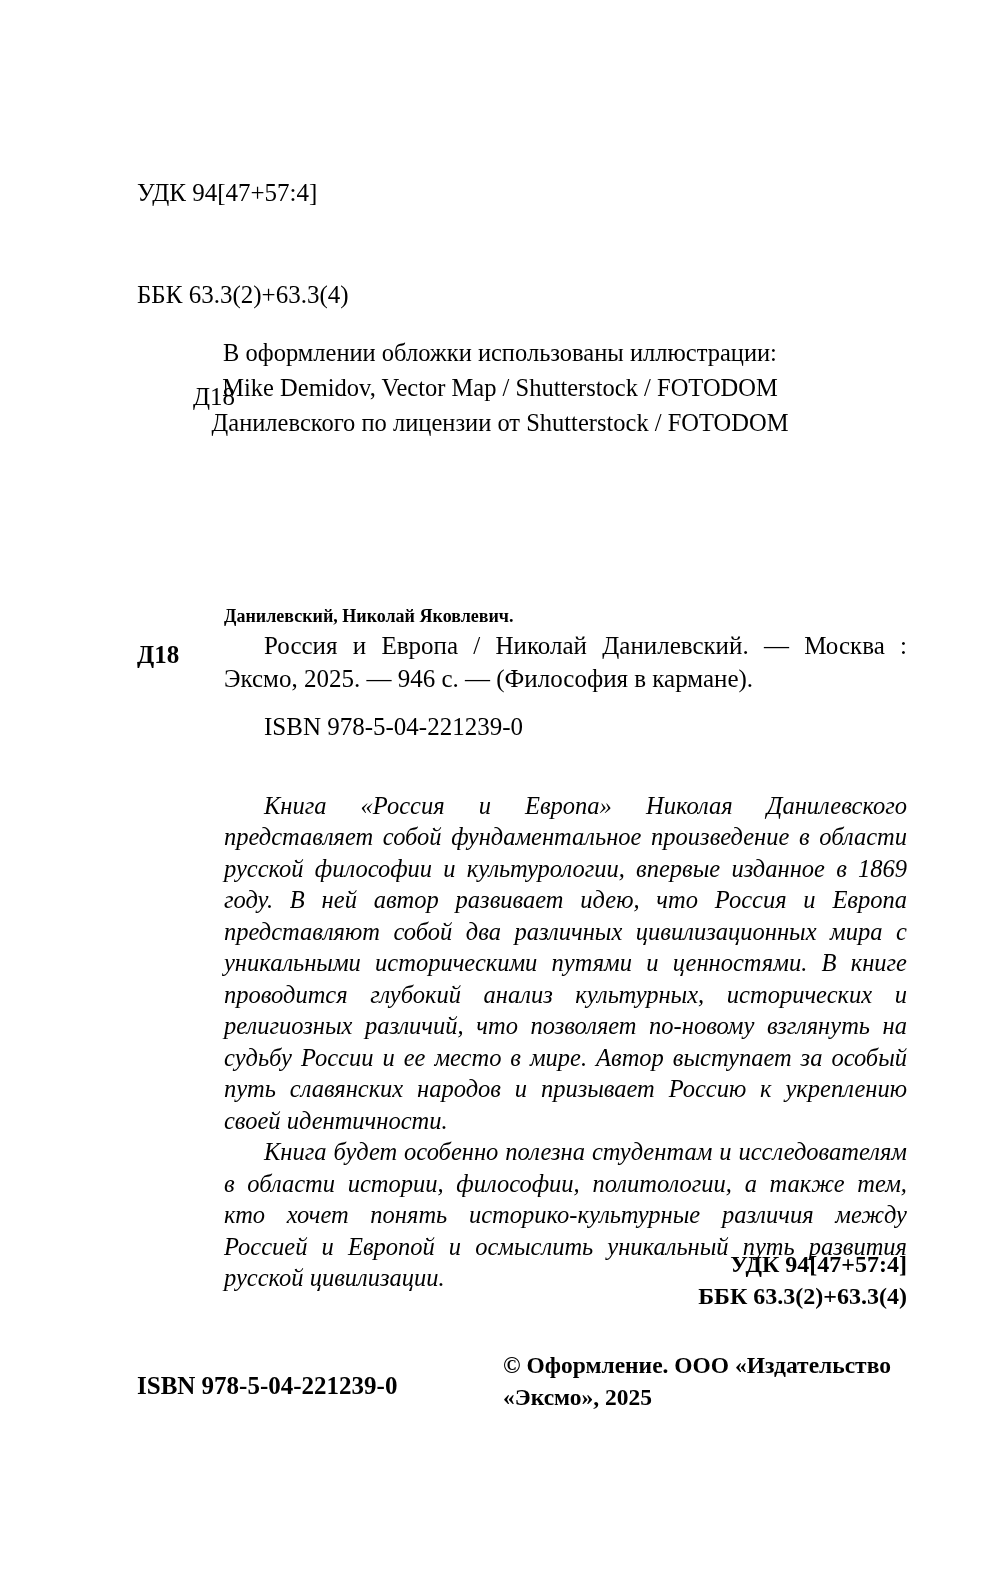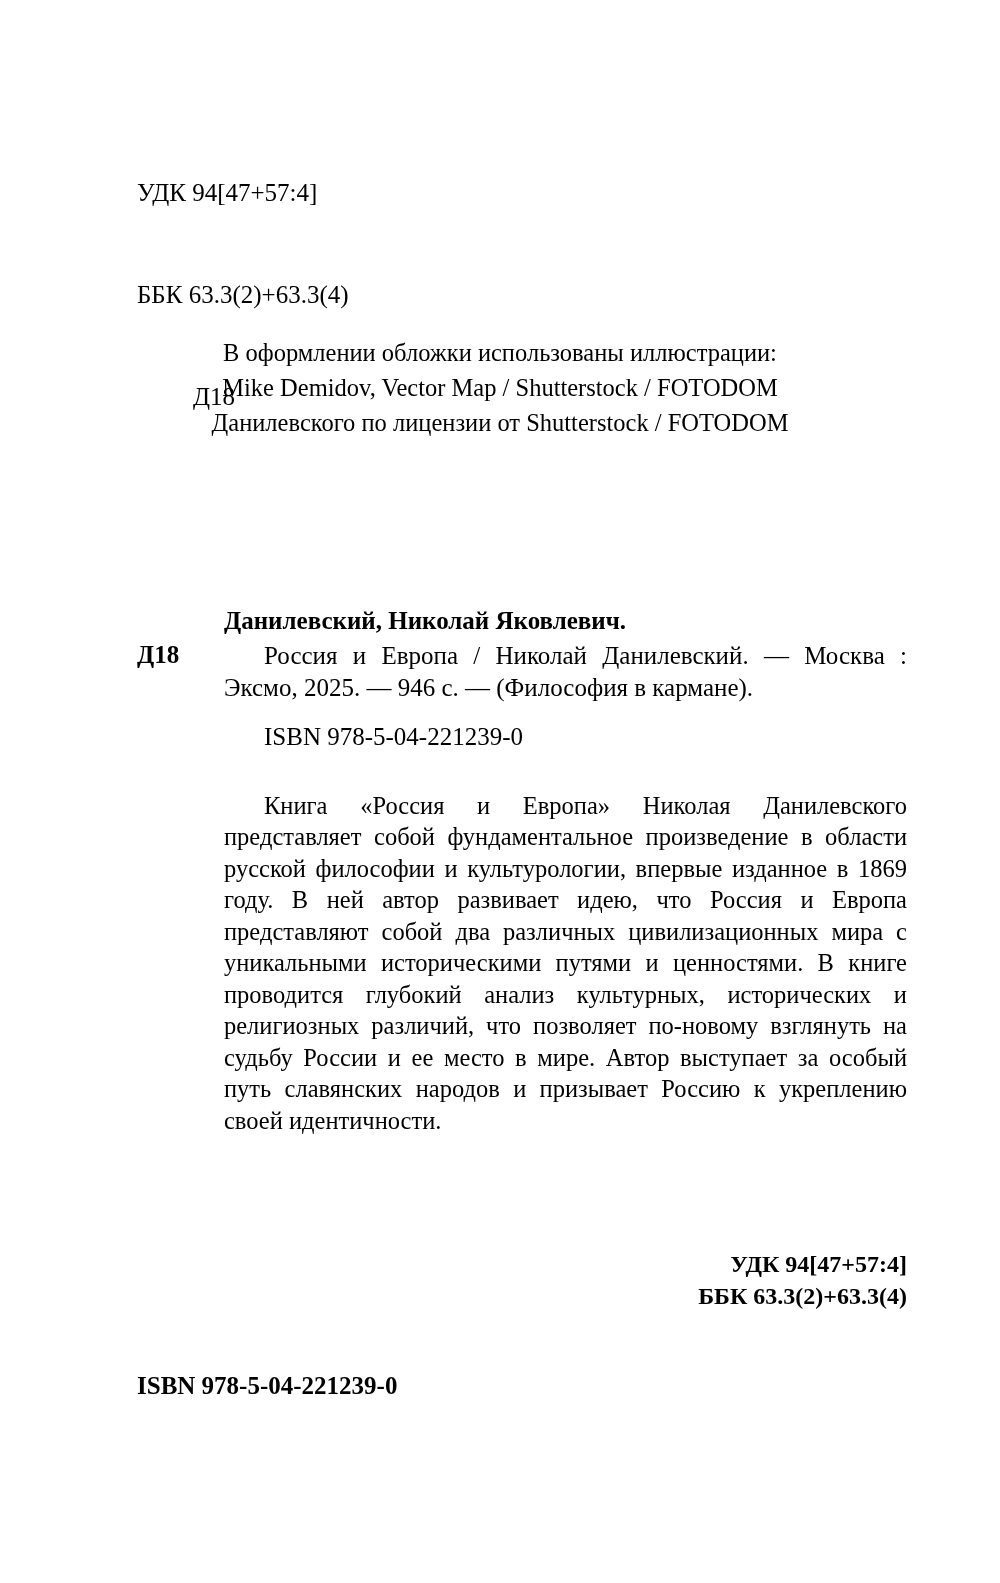--- a/index.html
+++ b/index.html
@@ -63,21 +63,21 @@
     top: 36px;
     width: 80px;
     font-size: 25px;
     font-weight: bold;
   }
   .record-body {
     margin-left: 87px;
     width: 683px;
   }
   .record-author {
-    font-size: 25px;
+    font-size: 18px;
     font-weight: bold;
     line-height: 1.3;
     margin: 0 0 2px 0;
   }
   .record-desc {
     font-size: 25px;
     line-height: 1.30;
     text-indent: 40px;
     margin: 0;
     text-align: justify;
@@ -95,20 +95,21 @@
     left: 224px;
     top: 790px;
     width: 683px;
     font-size: 24.5px;
     line-height: 1.285;
     text-align: justify;
   }
   .annotation p {
     margin: 0;
     text-indent: 40px;
+    font-style: italic;
   }
 
   
   .classif-right {
     position: absolute;
     right: 93px;
     top: 1248px;
     text-align: right;
     font-size: 24px;
     font-weight: bold;
@@ -156,23 +157,28 @@
     <div class="record-sidecode">Д18</div>
     <div class="record-body">
       <p class="record-author">Данилевский, Николай Яковлевич.</p>
       <p class="record-desc">Россия и Европа / Николай Данилевский. — Москва : Эксмо, 2025. — 946 с. — (Философия в кармане).</p>
       <p class="record-isbn">ISBN 978-5-04-221239-0</p>
     </div>
   </div>
 
   <div class="annotation">
     <p>Книга «Россия и Европа» Николая Данилевского представляет собой фундаментальное произведение в области русской философии и культурологии, впервые изданное в 1869 году. В ней автор развивает идею, что Россия и Европа представляют собой два различных цивилизационных мира с уникальными историческими путями и ценностями. В книге проводится глубокий анализ культурных, исторических и религиозных различий, что позволяет по-новому взглянуть на судьбу России и ее место в мире. Автор выступает за особый путь славянских народов и призывает Россию к укреплению своей идентичности.</p>
+    <p>Книга будет особенно полезна студентам и исследователям в области истории, философии, политологии, а также тем, кто хочет понять историко-культурные различия между Россией и Европой и осмыслить уникальный путь развития русской цивилизации.</p>
   </div>
 
   <div class="classif-right">
     <span>УДК 94[47+57:4]</span>
     <span>ББК 63.3(2)+63.3(4)</span>
   </div>
 
   <div class="footer-isbn">ISBN 978-5-04-221239-0</div>
 
+  <div class="footer-copyright">
+    <span>© Оформление. ООО «Издательство</span>
+    <span>«Эксмо», 2025</span>
+  </div>
 
 </div>
 
 </body></html>

